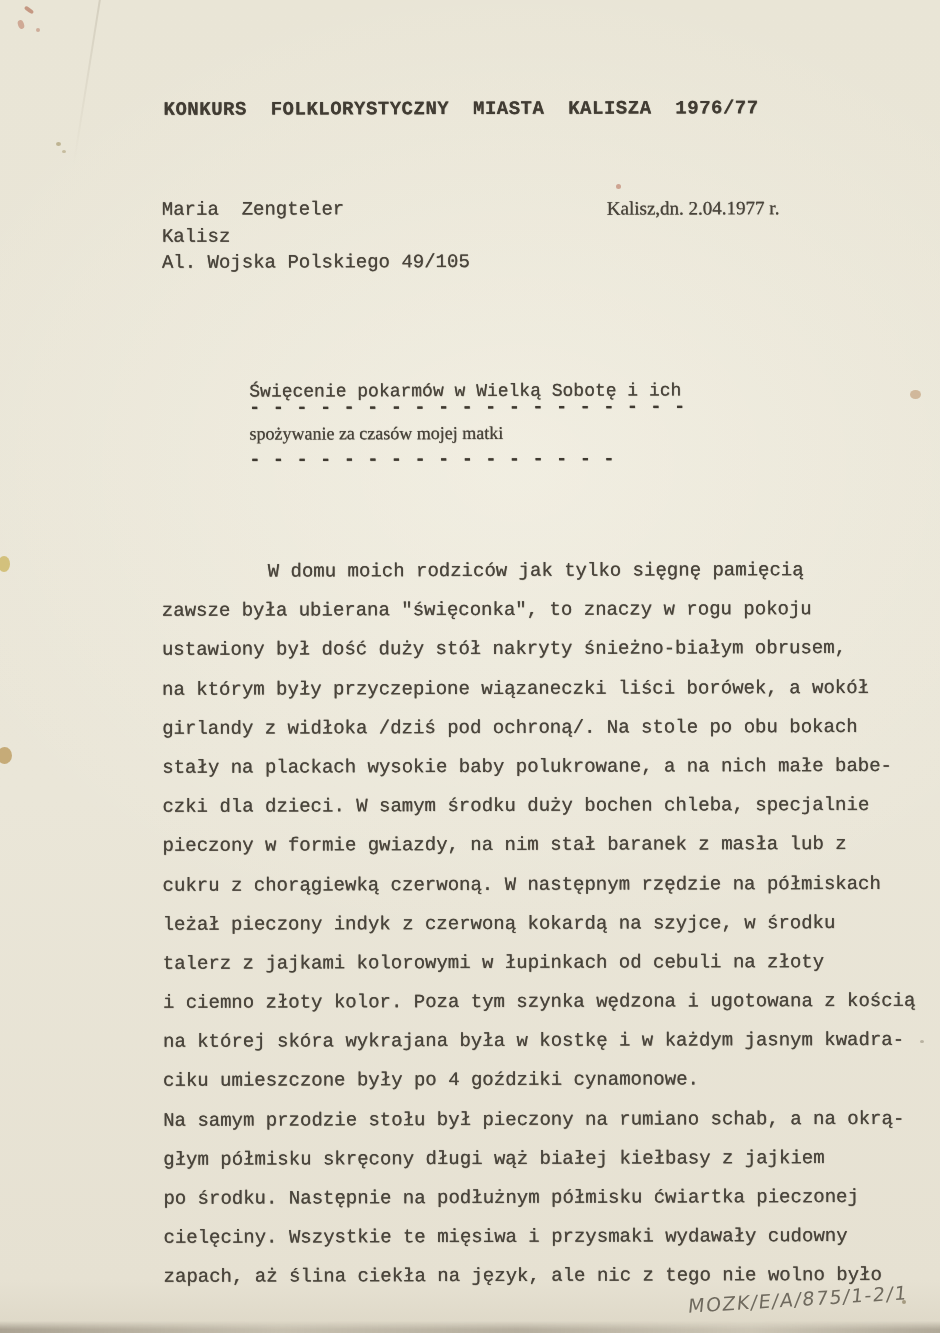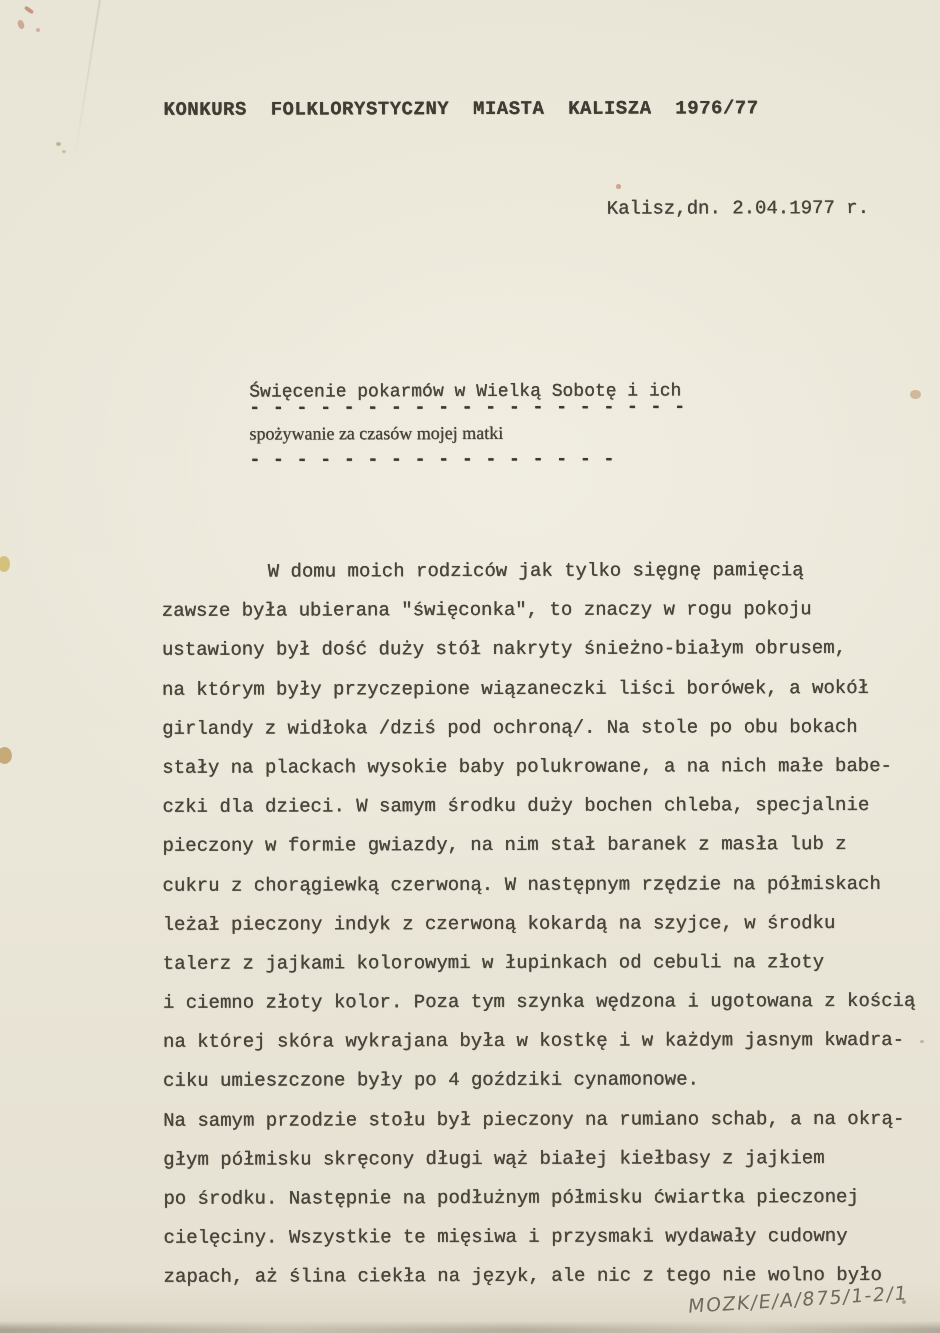--- a/index.html
+++ b/index.html
@@ -31,20 +31,21 @@
     font-size:19px;font-weight:bold;color:#413c33;
     letter-spacing:0.5px;
   }
   .author-block{
     position:absolute;left:163px;top:196px;
     font-size:19px;line-height:26.5px;
   }
   .dateline{
     position:absolute;left:608px;top:198px;
     font-size:19px;
+    font-family:Liberation Serif, serif;
   }
   .essay-title{
     position:absolute;left:250px;top:381px;
     font-size:18px;
   }
   .essay-title .t-line{position:absolute;left:0;white-space:pre;}
   .essay-title .u-line{
     position:absolute;left:0;white-space:pre;
     font-weight:bold;letter-spacing:1px;color:#3f3a31;
   }
@@ -108,20 +109,25 @@
   <div class="stain brown-dot-1"></div>
   <div class="stain red-dot-small"></div>
   <div class="stain gray-speck-1"></div>
   <div class="crease"></div>
   <div class="bottom-scan-edge"></div>
 
   <div class="typed-layer">
 
     <div class="doc-header typed-text">KONKURS  FOLKLORYSTYCZNY  MIASTA  KALISZA  1976/77</div>
 
+    <div class="author-block">
+      <div class="typed-text">Maria  Zengteler</div>
+      <div class="typed-text">Kalisz</div>
+      <div class="typed-text">Al. Wojska Polskiego 49/105</div>
+    </div>
 
     <div class="dateline typed-text">Kalisz,dn. 2.04.1977 r.</div>
 
     <div class="essay-title">
       <div class="t-line typed-text" style="top:0;">Święcenie pokarmów w Wielką Sobotę i ich</div>
       <div class="u-line typed-text" style="top:16px;">- - - - - - - - - - - - - - - - - - -</div>
       <div class="t-line typed-text" style="top:42px;font-family:Liberation Serif, serif;">spożywanie za czasów mojej matki</div>
       <div class="u-line typed-text" style="top:68px;">- - - - - - - - - - - - - - - -</div>
     </div>
 

